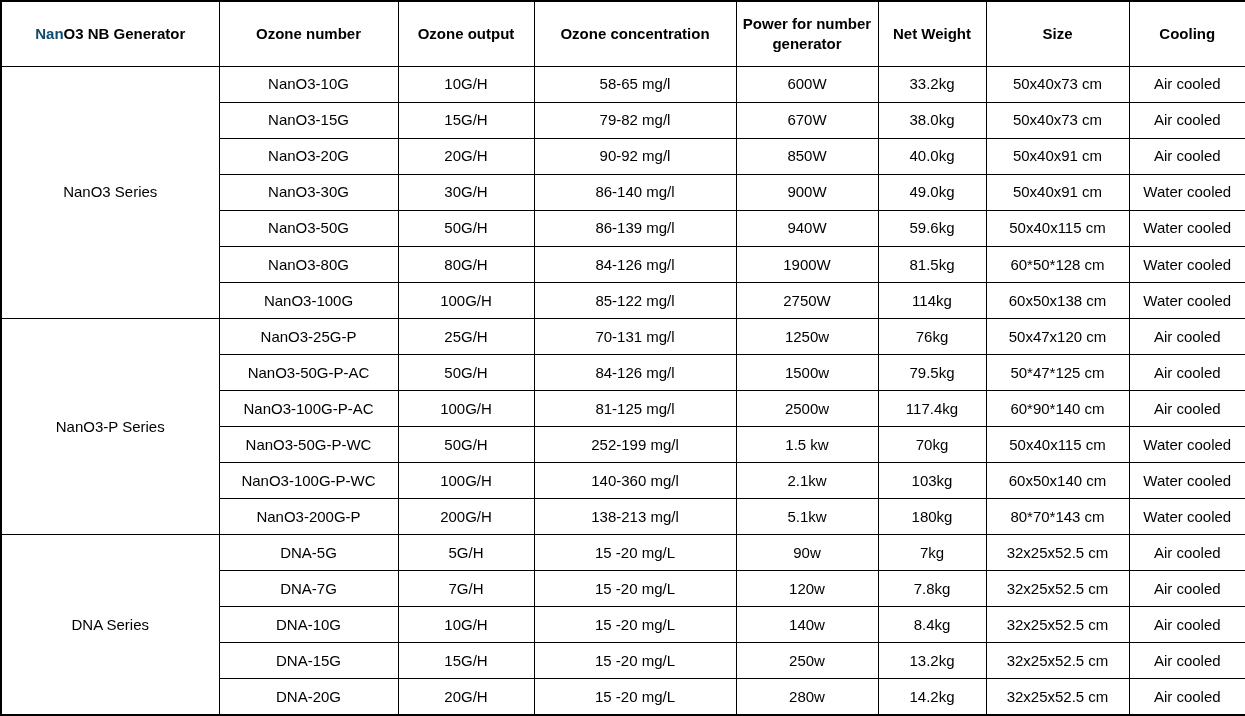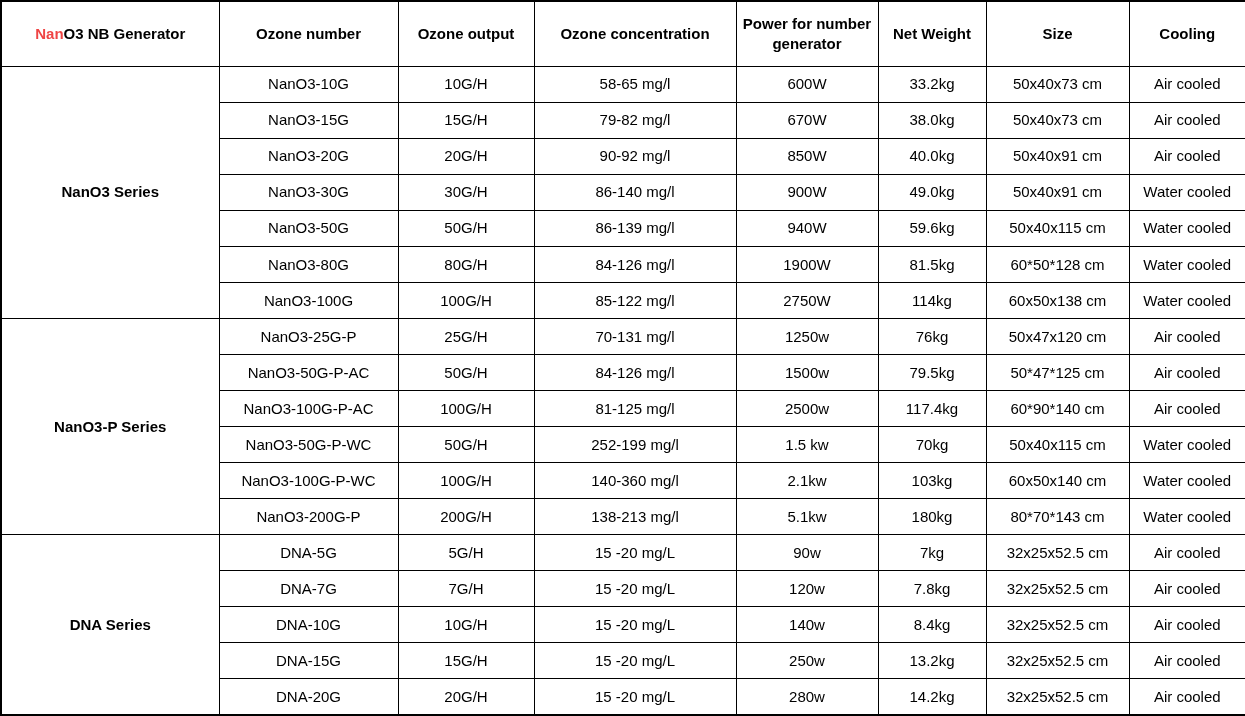--- a/index.html
+++ b/index.html
@@ -22,22 +22,22 @@
     vertical-align: middle;
     font-size: 15px;
     line-height: 1.3;
     color: #000000;
     padding: 0 4px;
     overflow: hidden;
   }
   .spec-table thead tr { height: 65px; }
   .spec-table tbody tr { height: 36px; }
   .spec-table th { font-weight: bold; font-size: 15px; }
-  .brand-prefix { color: #ef4444; }
-  .series-cell { font-size: 15px; font-weight: bold; }
+  .brand-prefix { color: #0c4a6e; }
+  .series-cell { font-size: 15px; font-weight: normal; }
 </style>
 </head>
 <body>
 
 <table class="spec-table">
   <colgroup>
     <col style="width:218px">
     <col style="width:179px">
     <col style="width:136px">
     <col style="width:202px">

